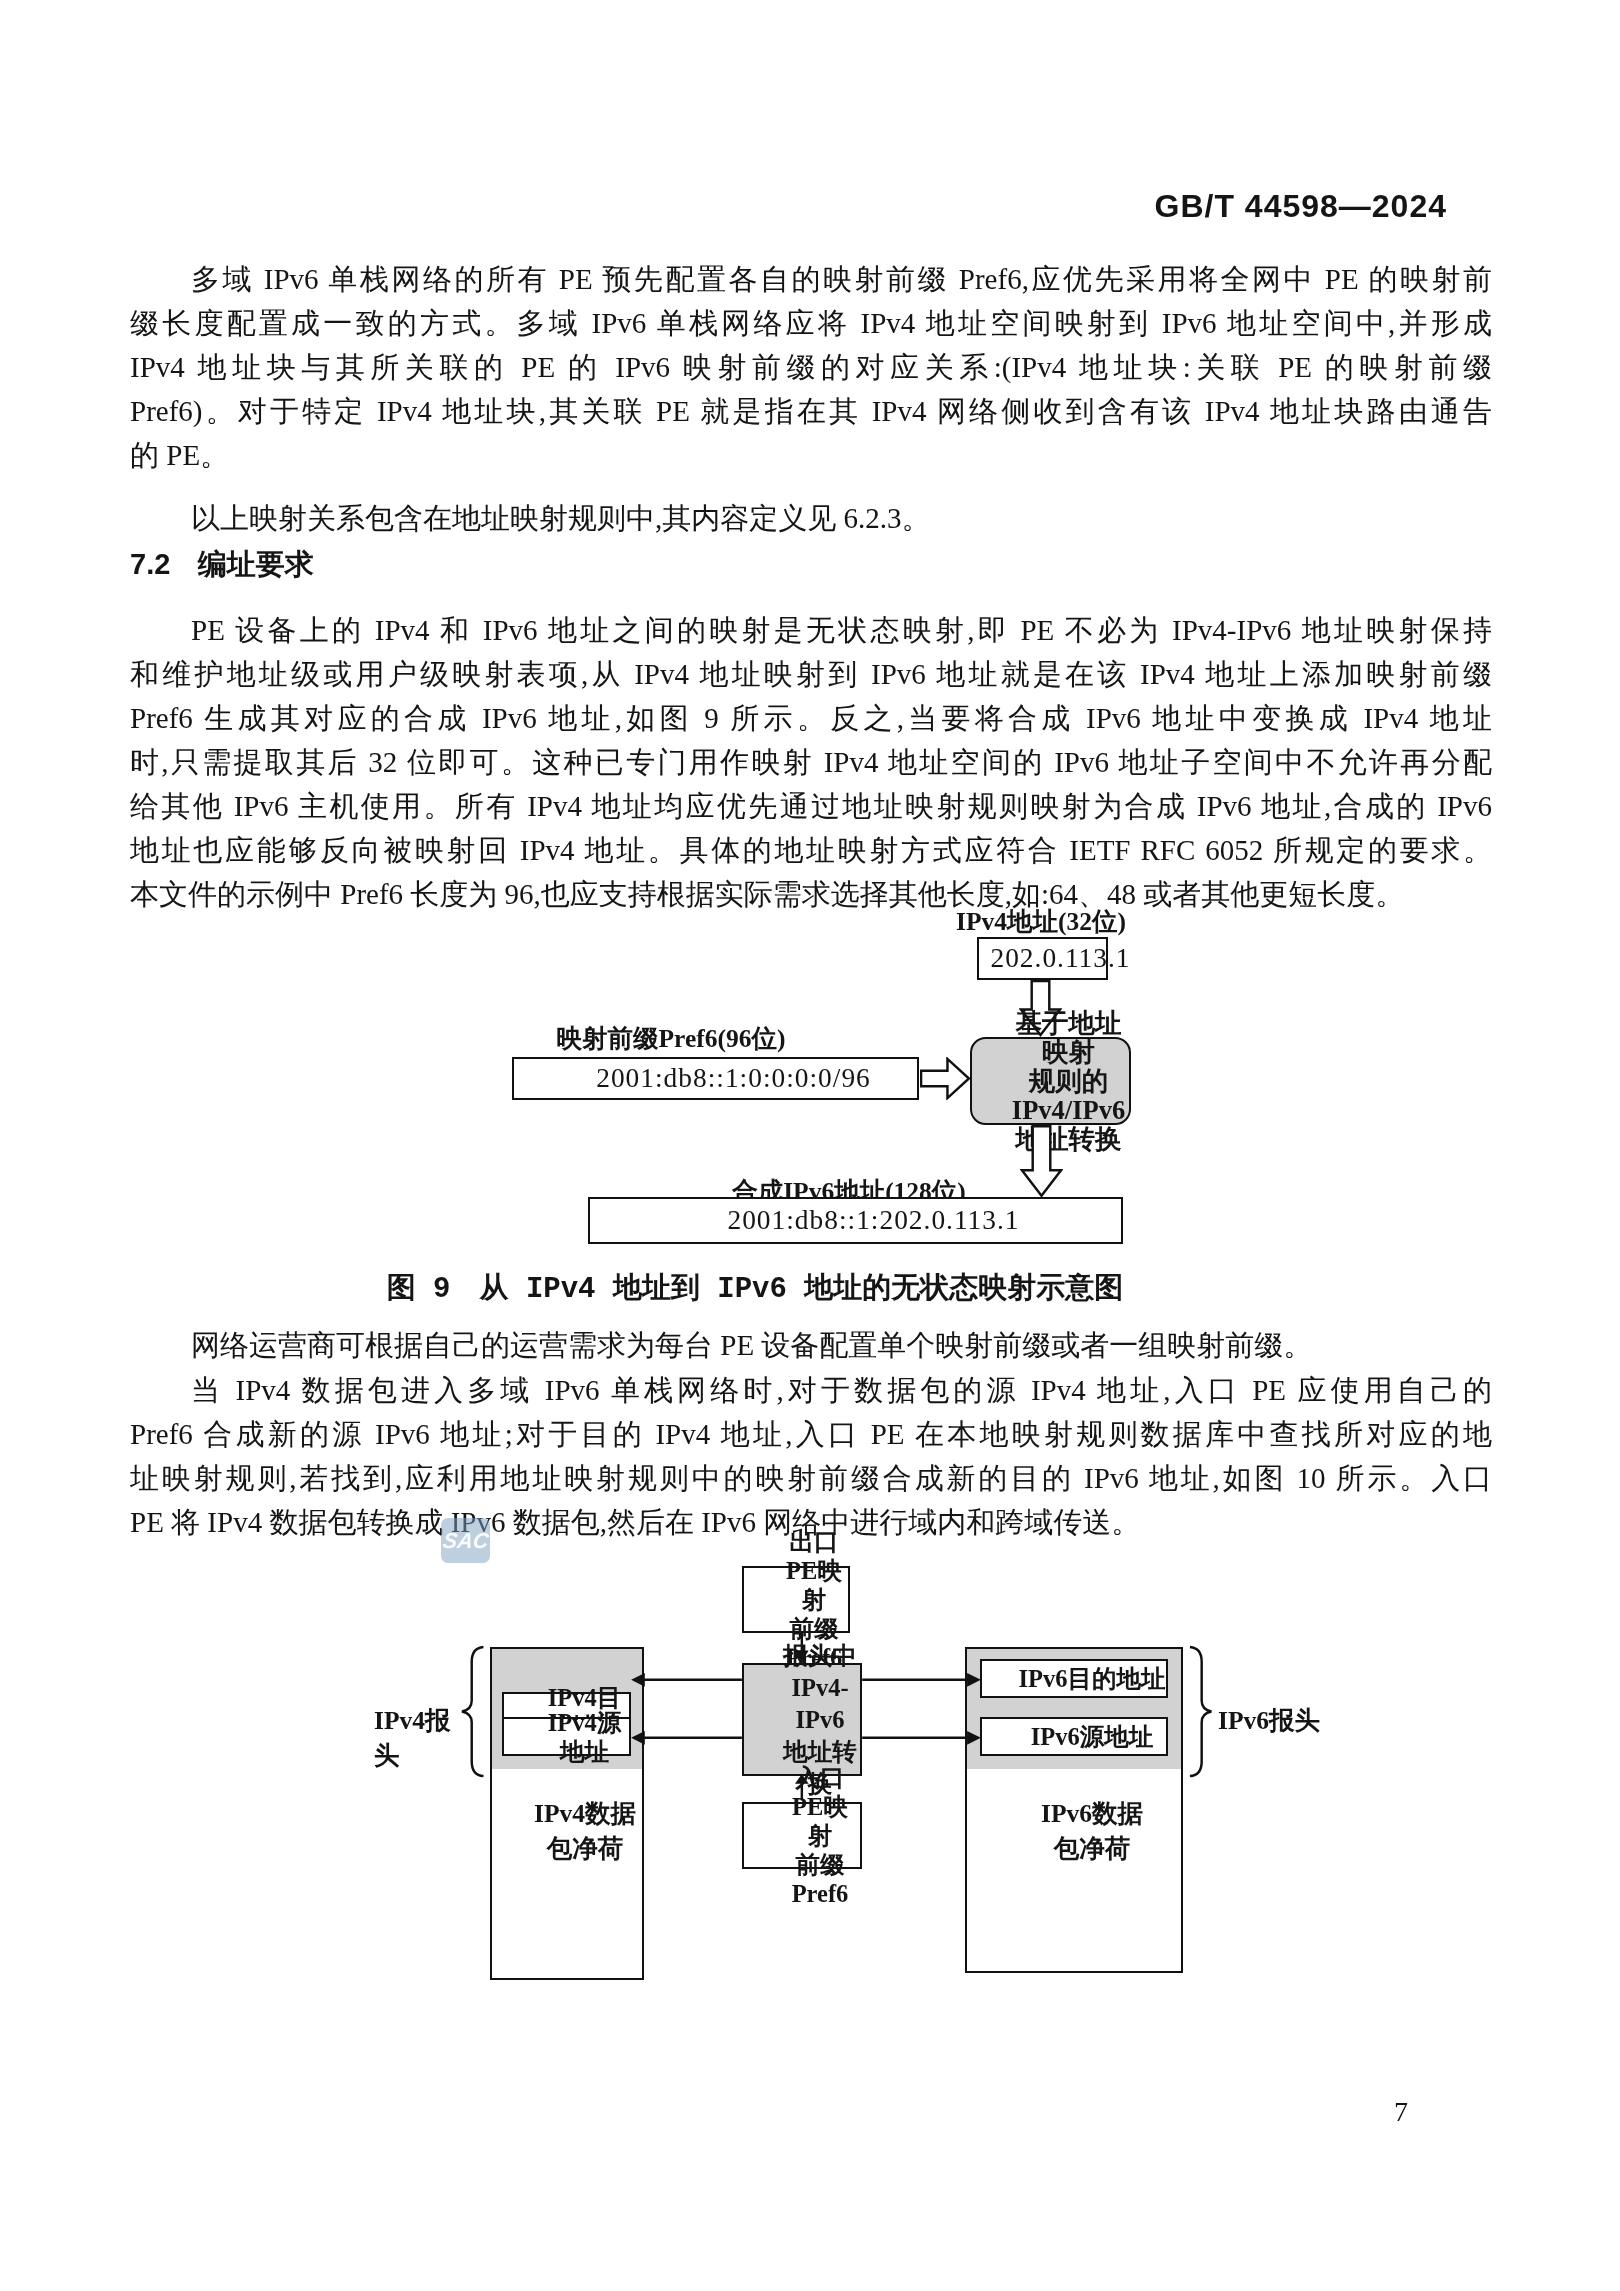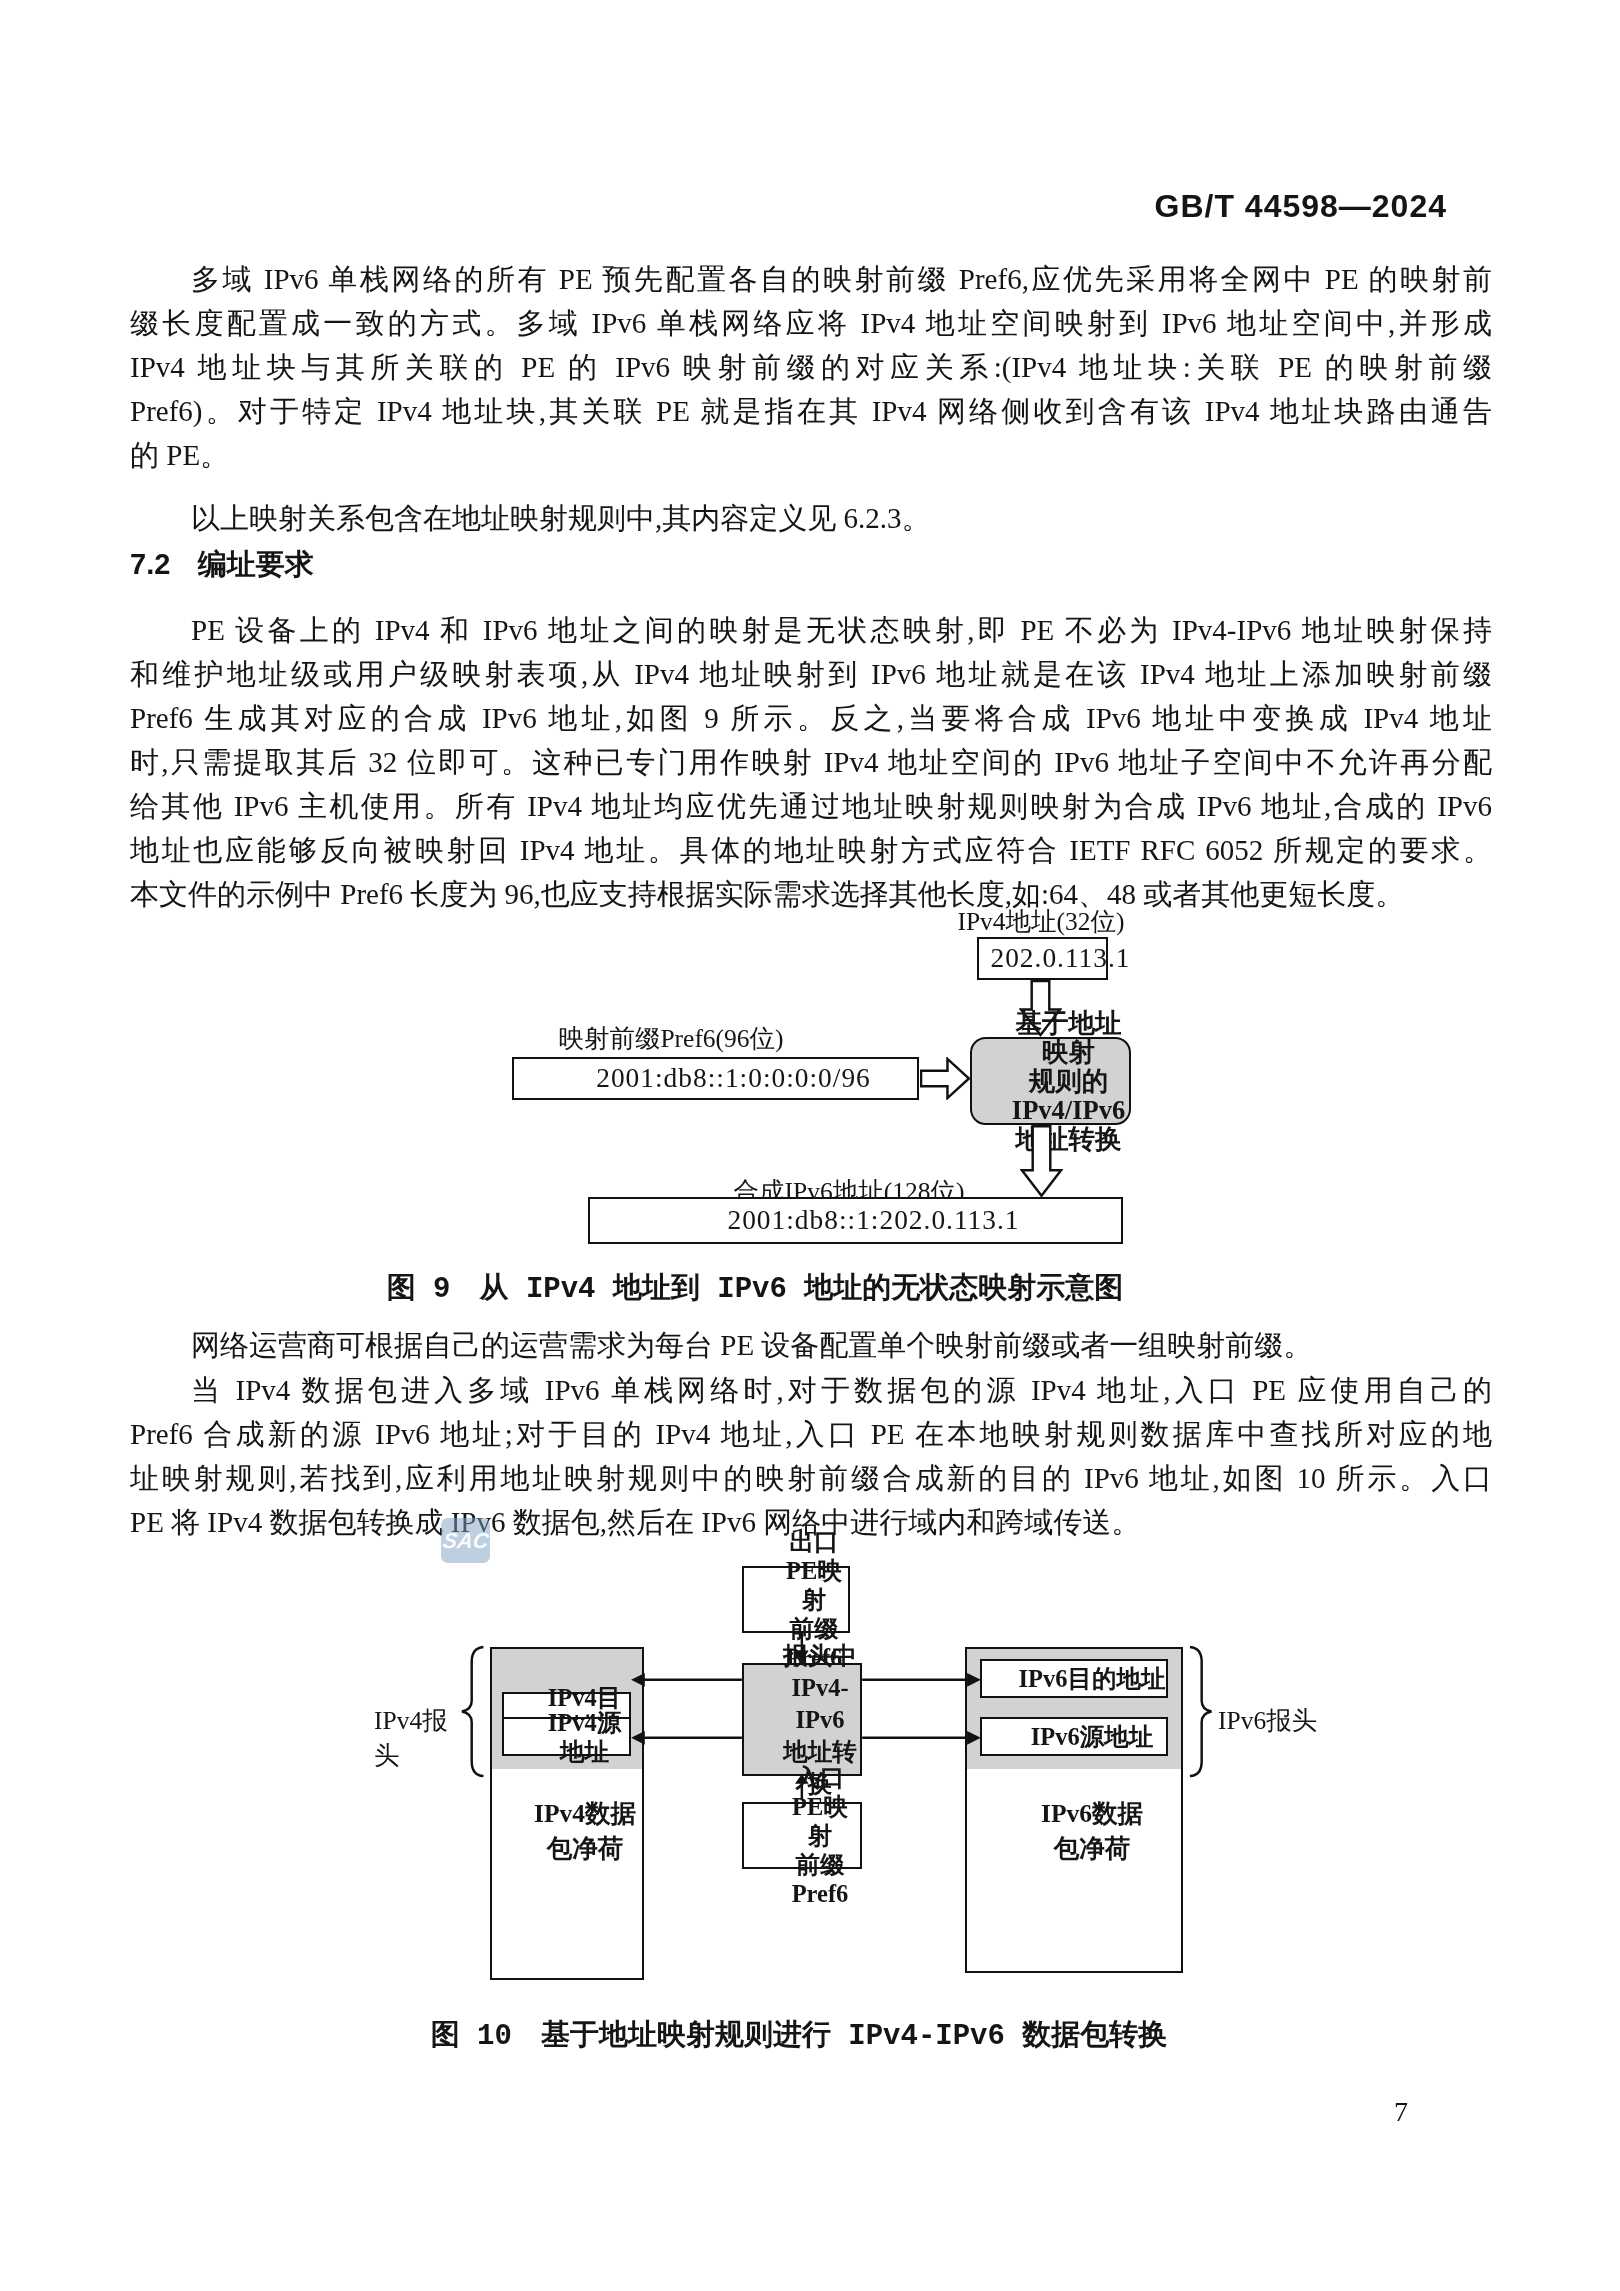--- a/index.html
+++ b/index.html
@@ -32,21 +32,21 @@
   .sec-heading .num{margin-right:27.4px;}
   
   .figbox{
     position:absolute;border:2.9px solid #111;background:#fff;
     box-sizing:border-box;display:flex;align-items:center;justify-content:center;
     text-align:center;
     padding-left:36px;
   }
   .gray{background:#d2d2d2;}
   .fig-label{
-    position:absolute;font-size:25.5px;font-weight:400;text-align:center;
+    position:absolute;font-size:25.5px;font-weight:700;text-align:center;
   }
   .fig-caption{
     position:absolute;
     font-family:Liberation Mono, monospace;
     font-weight:700;font-size:29px;text-align:center;width:1362px;
   }
   .addr{font-size:27.4px;letter-spacing:1px;}
   .cbox-text{font-size:26.5px;font-weight:700;line-height:29px;}
   .f10-text{font-size:24.5px;font-weight:600;line-height:29px;}
   .payload{align-items:flex-start;}
@@ -235,18 +235,17 @@
   <svg class="arrow-svg" style="left:459px;top:1645px;" width="27.4" height="133" viewBox="0 0 28 136">
     <path d="M25,2 Q13,3 13,17 L13,57 Q13,66 3,68 Q13,70 13,79 L13,119 Q13,133 25,134" fill="none" stroke="#111" stroke-width="2.5"></path>
   </svg>
   <div class="fig-label" style="left:374px;top:1703px;width:86px;text-align:left;">IPv4报头</div>
 
   <svg class="arrow-svg" style="left:1187px;top:1645px;" width="27.4" height="133" viewBox="0 0 28 136">
     <path d="M3,2 Q15,3 15,17 L15,57 Q15,66 25,68 Q15,70 15,79 L15,119 Q15,133 3,134" fill="none" stroke="#111" stroke-width="2.5"></path>
   </svg>
   <div class="fig-label" style="left:1218px;top:1703px;width:118px;text-align:left;">IPv6报头</div>
 
-  <div class="fig-caption" style="left:118px;top:2015px;">图 10　基于地址映射规则进行 IPv4-IPv6 数据包转换</div>
 
   <div class="page-num">7</div>
 
 </div>
 
 
 </body></html>

